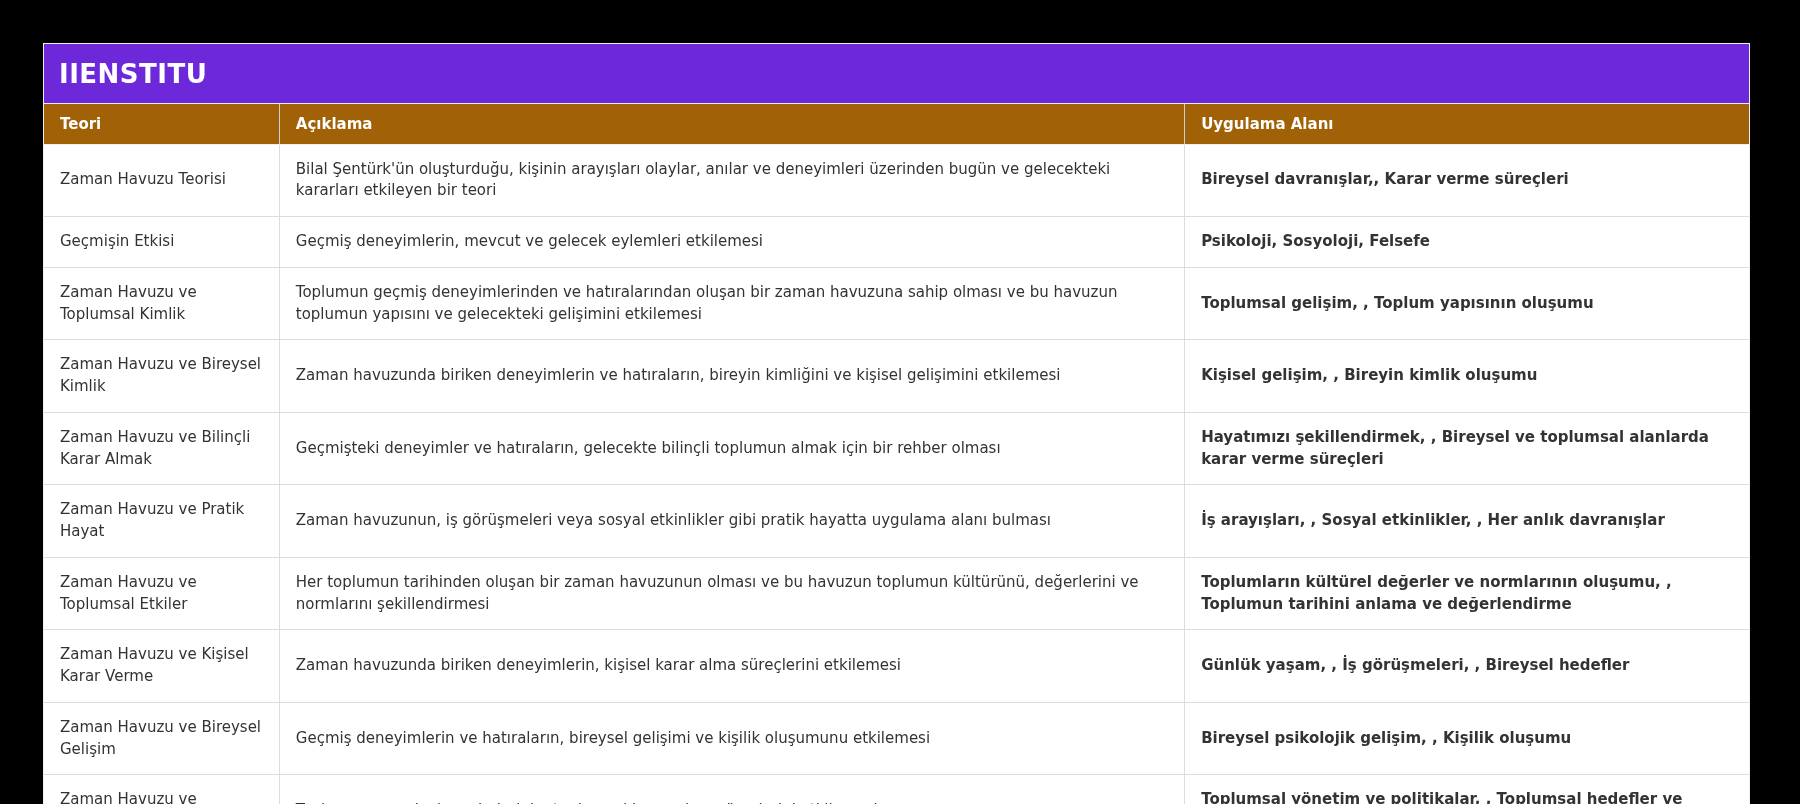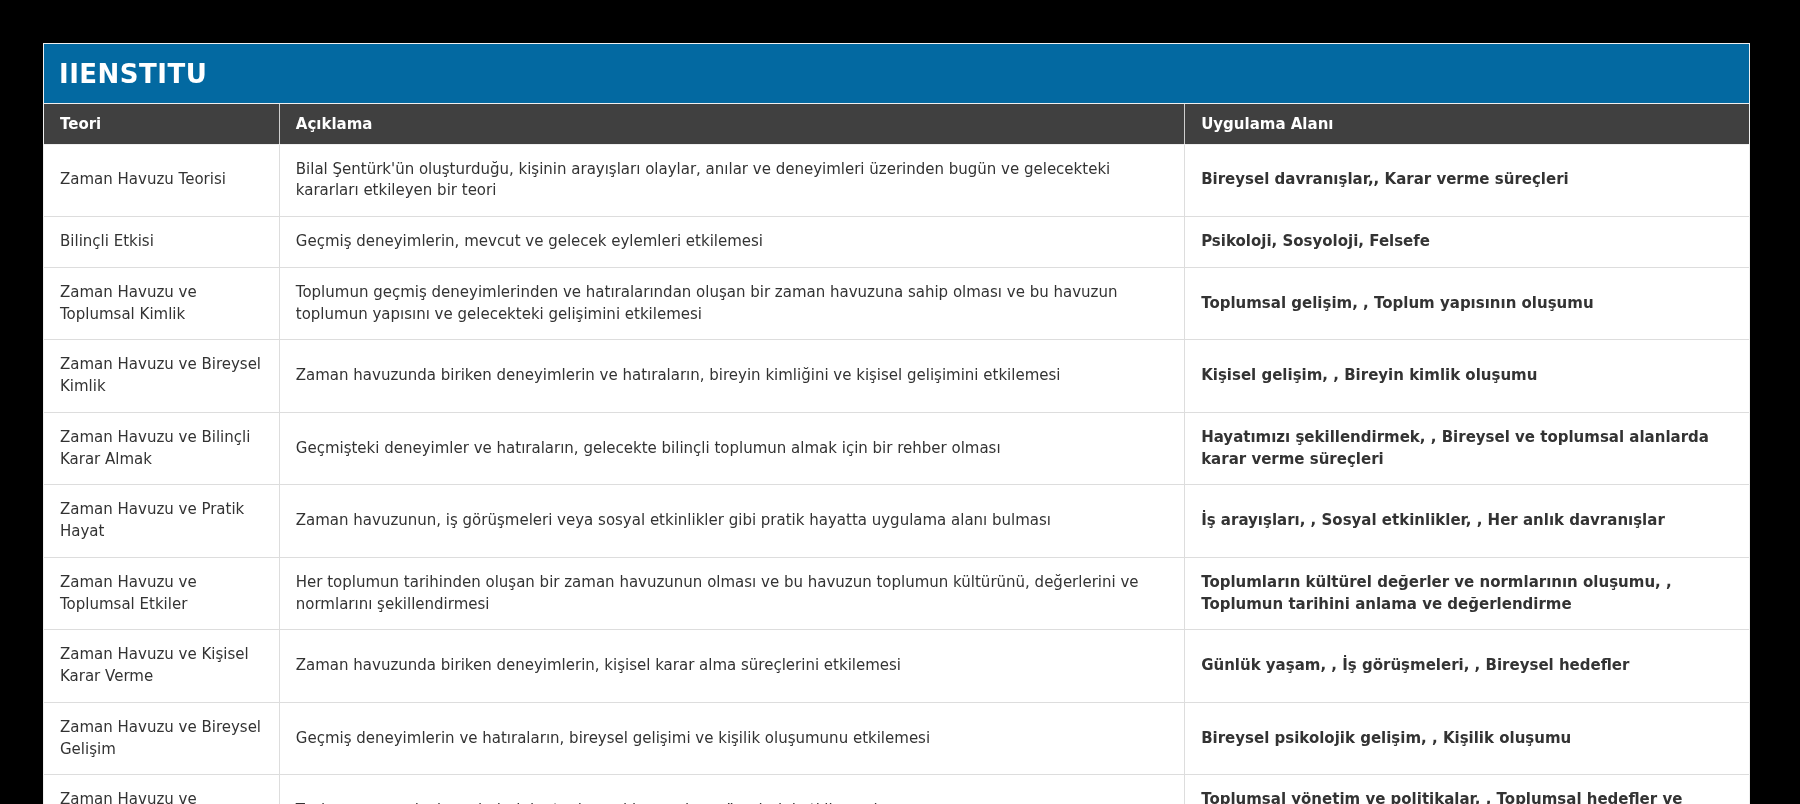--- a/index.html
+++ b/index.html
@@ -11,21 +11,21 @@
   }
   .card {
     position: absolute;
     left: 43px;
     top: 43px;
     width: 1707px;
     background: #ffffff;
     border: 1px solid #efefef;
   }
   .title-bar {
-    background: #0369a1;
+    background: #6d28d9;
     color: #ffffff;
     height: 60px;
     display: flex;
     align-items: center;
     padding: 0 15px;
     border-bottom: 1px solid #efefef;
   }
   .title-bar h1 {
     font-size: 26px;
     font-weight: 700;
@@ -33,21 +33,21 @@
   }
   table.data-table {
     width: 100%;
     border-collapse: collapse;
     table-layout: fixed;
   }
   table.data-table col.col-teori    { width: 13.8%; }
   table.data-table col.col-aciklama { width: 53.1%; }
   table.data-table col.col-uygulama { width: 33.1%; }
   thead th {
-    background: #404040;
+    background: #a16207;
     color: #ffffff;
     font-size: 15px;
     font-weight: 700;
     text-align: left;
     padding: 10px 16px;
     height: 40px;
     border-right: 1px solid #cfcfcf;
     border-bottom: 1px solid #efefef;
   }
   thead th:last-child { border-right: none; }
@@ -86,21 +86,21 @@
         <th>Uygulama Alanı</th>
       </tr>
     </thead>
     <tbody>
       <tr>
         <td>Zaman Havuzu Teorisi</td>
         <td>Bilal Şentürk'ün oluşturduğu, kişinin arayışları olaylar, anılar ve deneyimleri üzerinden bugün ve gelecekteki kararları etkileyen bir teori</td>
         <td>Bireysel davranışlar,, Karar verme süreçleri</td>
       </tr>
       <tr>
-        <td>Bilinçli Etkisi</td>
+        <td>Geçmişin Etkisi</td>
         <td>Geçmiş deneyimlerin, mevcut ve gelecek eylemleri etkilemesi</td>
         <td>Psikoloji, Sosyoloji, Felsefe</td>
       </tr>
       <tr>
         <td>Zaman Havuzu ve Toplumsal Kimlik</td>
         <td>Toplumun geçmiş deneyimlerinden ve hatıralarından oluşan bir zaman havuzuna sahip olması ve bu havuzun toplumun yapısını ve gelecekteki gelişimini etkilemesi</td>
         <td>Toplumsal gelişim, , Toplum yapısının oluşumu</td>
       </tr>
       <tr>
         <td>Zaman Havuzu ve Bireysel Kimlik</td>

